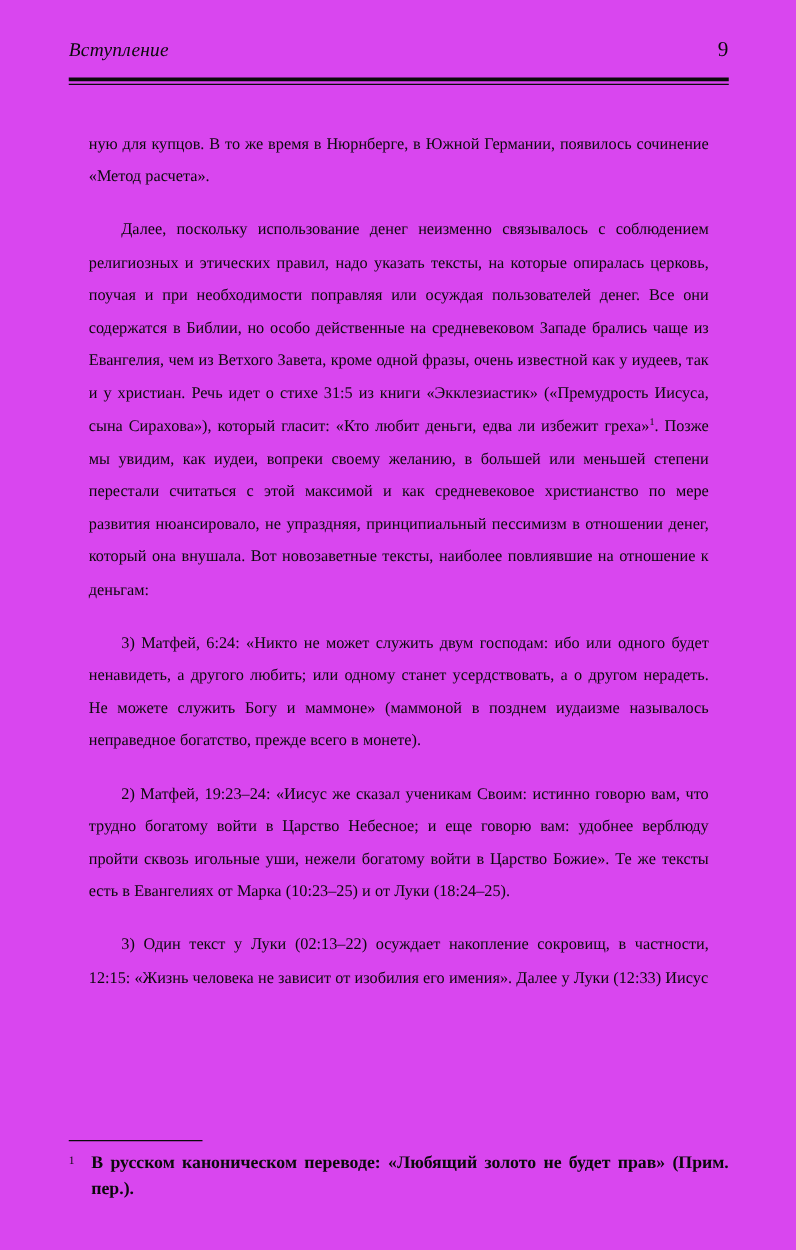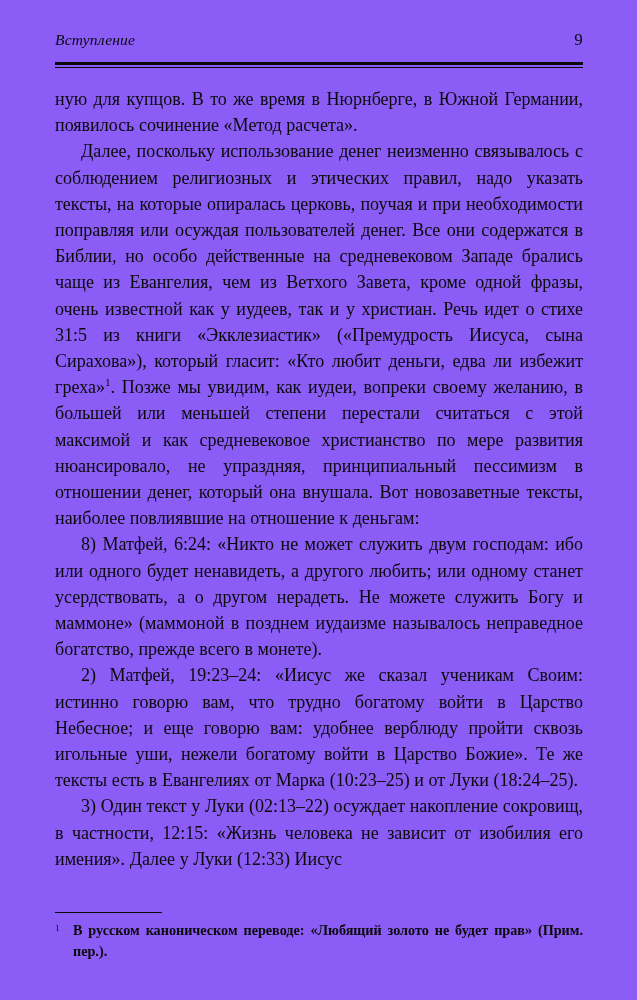--- a/index.html
+++ b/index.html
@@ -6,21 +6,21 @@
     margin: 0;
     padding: 0;
     background: #ffffff;
   }
 
   .page {
     position: relative;
     width: 637px;
     height: 1000px;
     margin: 0 auto;
-    background: #8b5cf6;
+    background: #d946ef;
     box-sizing: border-box;
     font-family: "Liberation Serif", "DejaVu Serif", serif;
     color: #0a0a0a;
     overflow: hidden;
   }
 
   
   .running-head {
     position: absolute;
     left: 55px;
@@ -68,24 +68,24 @@
 
   
   .textblock {
     position: absolute;
     left: 55px;
     width: 528px;
     top: 86px;
   }
 
   .textblock p {
-    margin: 0;
+    margin: 16px;
     text-align: justify;
     text-justify: inter-word;
-    font-size: 18px;
+    font-size: 13px;
     line-height: 26.2px;
     text-indent: 26px;
     hyphens: manual;
     word-spacing: 0.1px;
   }
 
   .textblock p.no-indent {
     text-indent: 0;
   }
 
@@ -146,21 +146,21 @@
     <div class="rule-thick"></div>
     <div class="rule-thin"></div>
   </div>
 
   <div class="textblock">
 
     <p class="no-indent">ную для купцов. В то же время в Нюрнберге, в Южной Германии, появилось сочинение «Метод расчета».</p>
 
     <p><span>Далее, поскольку использование денег неизменно связывалось с соблюдением религиозных и этических правил, надо указать тексты, на которые опиралась церковь, поучая и при необходимости поправляя или осуждая пользователей денег. Все они содержатся в Библии, но особо действенные на средневековом Западе брались чаще из Евангелия, чем из Ветхого Завета, кроме одной фразы, очень известной как у иудеев, так и у христиан. Речь идет о стихе 31:5 из книги «Экклезиастик» («Премудрость Иисуса, сына Сирахова»), который гласит: «Кто любит деньги, едва ли избежит греха»</span><sup class="fn-ref">1</sup><span>. Позже мы увидим, как иудеи, вопреки своему желанию, в большей или меньшей степени перестали считаться с этой максимой и как средневековое христианство по мере развития нюансировало, не упраздняя, принципиальный пессимизм в отношении денег, который она внушала. Вот новозаветные тексты, наиболее повлиявшие на отношение к деньгам:</span></p>
 
-    <p>8) Матфей, 6:24: «Никто не может служить двум господам: ибо или одного будет ненавидеть, а другого любить; или одному станет усердствовать, а о другом нерадеть. Не можете служить Богу и маммоне» (маммоной в позднем иудаизме называлось неправедное богатство, прежде всего в монете).</p>
+    <p>3) Матфей, 6:24: «Никто не может служить двум господам: ибо или одного будет ненавидеть, а другого любить; или одному станет усердствовать, а о другом нерадеть. Не можете служить Богу и маммоне» (маммоной в позднем иудаизме называлось неправедное богатство, прежде всего в монете).</p>
 
     <p>2) Матфей, 19:23–24: «Иисус же сказал ученикам Своим: истинно говорю вам, что трудно богатому войти в Царство Небесное; и еще говорю вам: удобнее верблюду пройти сквозь игольные уши, нежели богатому войти в Царство Божие». Те же тексты есть в Евангелиях от Марка (10:23–25) и от Луки (18:24–25).</p>
 
     <p>3) Один текст у Луки (02:13–22) осуждает накопление сокровищ, в частности, 12:15: «Жизнь человека не зависит от изобилия его имения». Далее у Луки (12:33) Иисус</p>
 
   </div>
 
   <div class="footnote">
     <div class="footnote-rule"></div>
     <div class="footnote-body">

